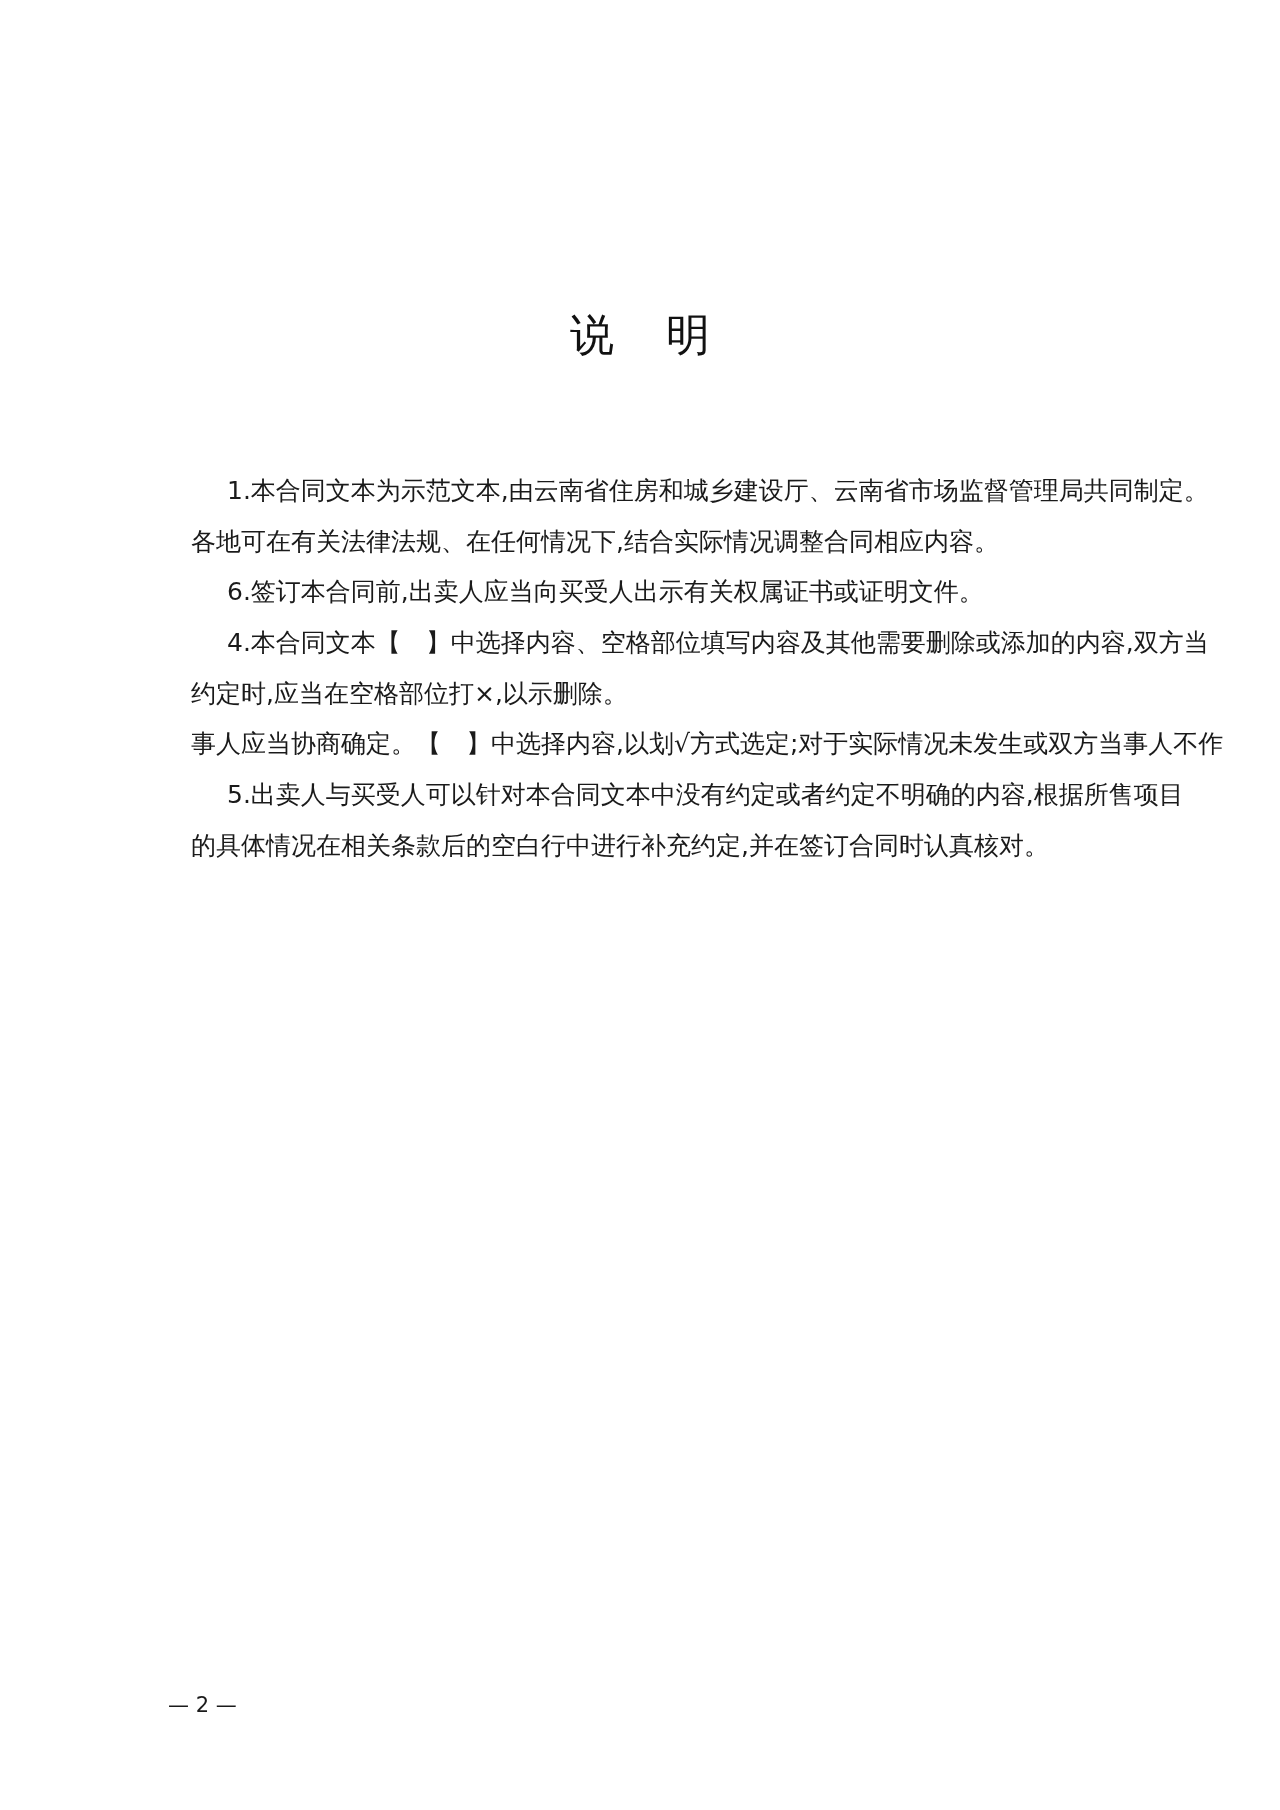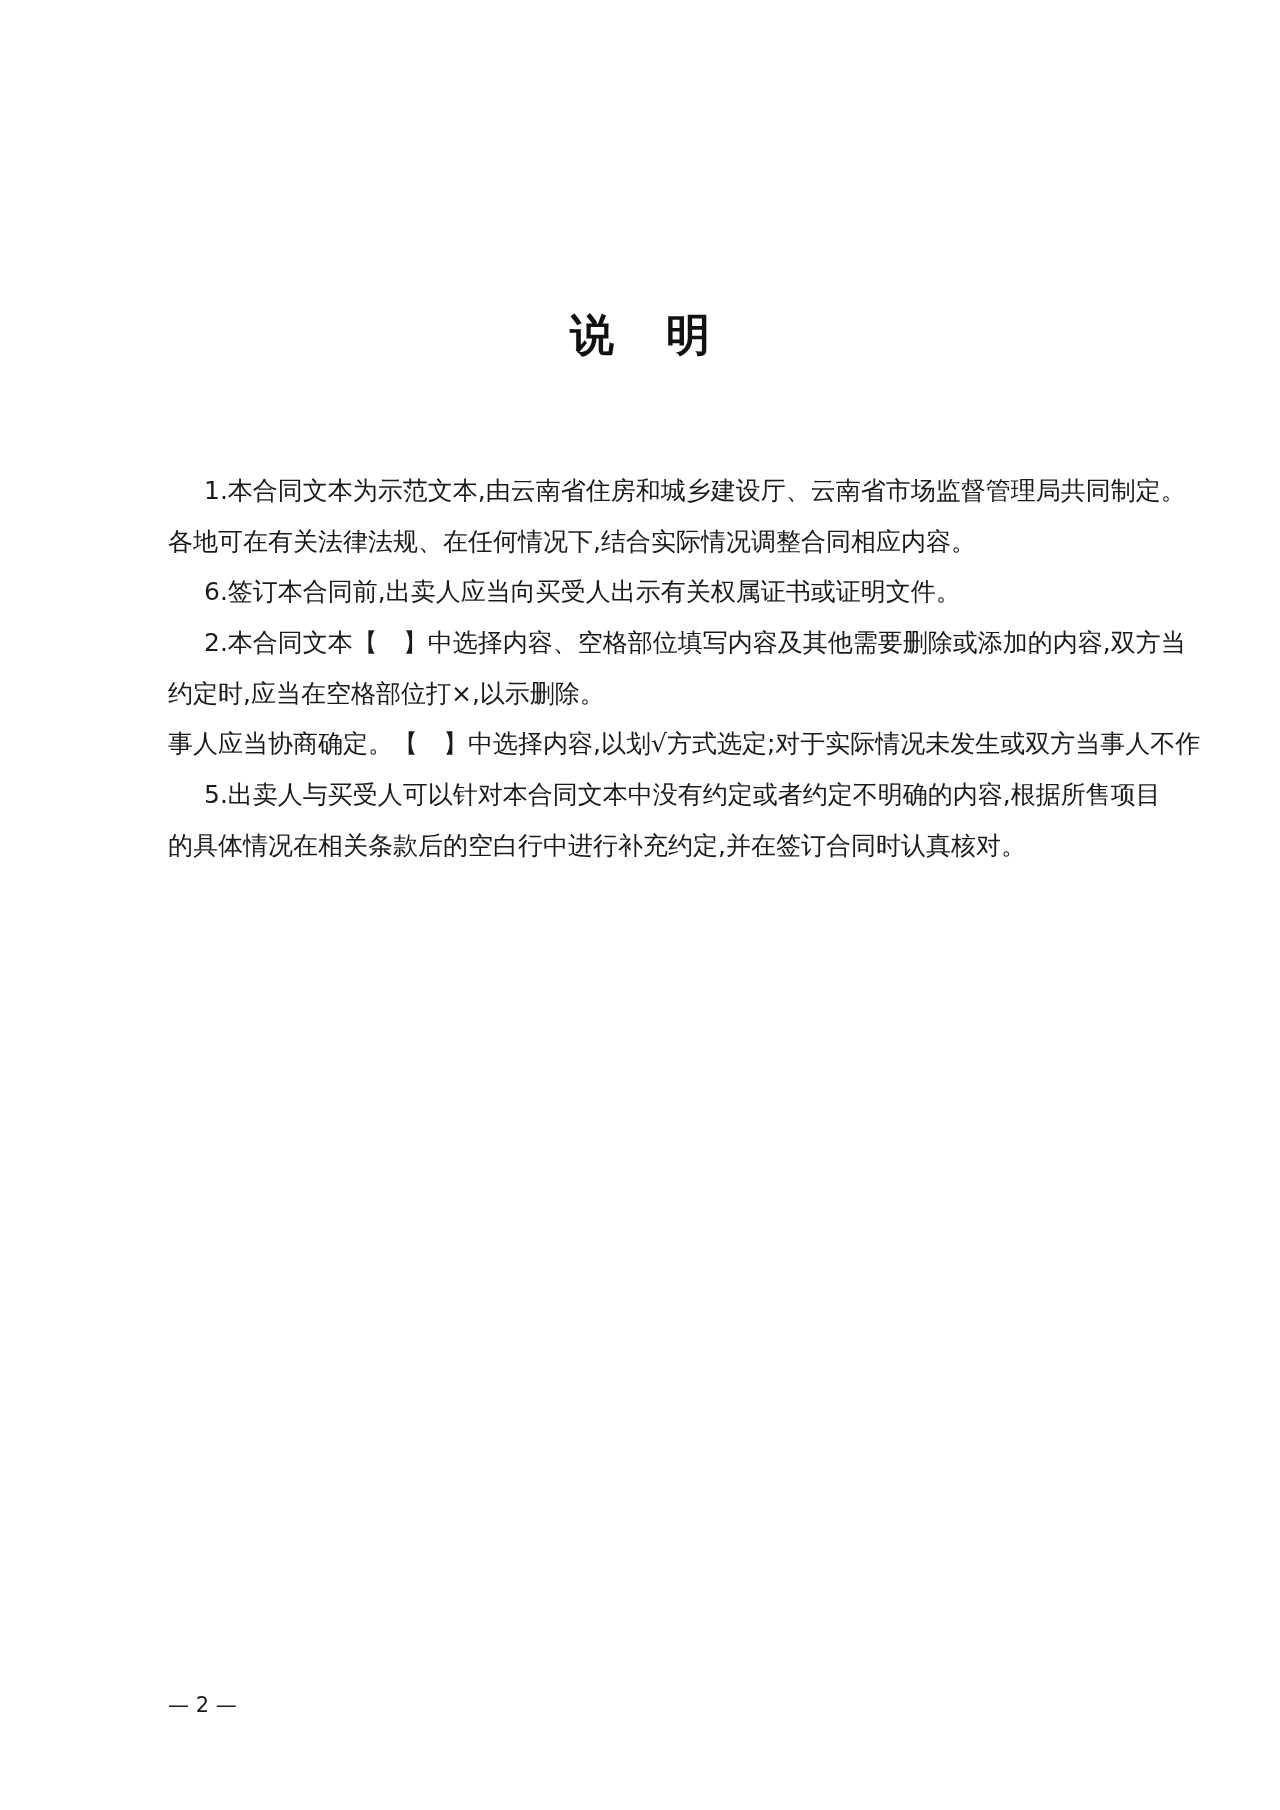--- a/index.html
+++ b/index.html
@@ -23,38 +23,39 @@
     }
     .title {
       position: absolute;
       top: 276px;
       left: 0;
       width: 1280px;
       text-align: center;
       font-size: 44px;
       line-height: 60px;
       letter-spacing: 0;
-      font-weight: bold;
+      font-weight: normal;
       color: #111;
     }
     .title span { display: inline-block; }
     .title .gap { width: 52px; }
     .body {
       position: absolute;
       top: 466px;
       left: 168px;
       width: 960px;
     }
     .line {
       display: block;
       white-space: nowrap;
       font-size: 25px;
       height: 50.7px;
       line-height: 50.7px;
       color: #1a1a1a;
+      margin-left: 23px;
     }
     .line.indent { padding-left: 36px; }
     .footer {
       position: absolute;
       top: 1690px;
       left: 168px;
       font-size: 21px;
       line-height: 30px;
       color: #1a1a1a;
       white-space: nowrap;
@@ -75,21 +76,21 @@
       <span class="line indent">1.本合同文本为示范文本,由云南省住房和城乡建设厅、云南省市场监督管理局共同制定。</span>
       <span class="line">各地可在有关法律法规、在任何情况下,结合实际情况调整合同相应内容。</span>
     </div>
 
     <div>
       <span class="line indent">6.签订本合同前,出卖人应当向买受人出示有关权属证书或证明文件。</span>
     </div>
 
 
     <div>
-      <span class="line indent">2.本合同文本【　】中选择内容、空格部位填写内容及其他需要删除或添加的内容,双方当</span>
+      <span class="line indent">4.本合同文本【　】中选择内容、空格部位填写内容及其他需要删除或添加的内容,双方当</span>
       <span class="line">约定时,应当在空格部位打×,以示删除。</span>
       <span class="line">事人应当协商确定。【　】中选择内容,以划√方式选定;对于实际情况未发生或双方当事人不作</span>
     </div>
 
     <div>
       <span class="line indent">5.出卖人与买受人可以针对本合同文本中没有约定或者约定不明确的内容,根据所售项目</span>
       <span class="line">的具体情况在相关条款后的空白行中进行补充约定,并在签订合同时认真核对。</span>
     </div>
 
     <div>

